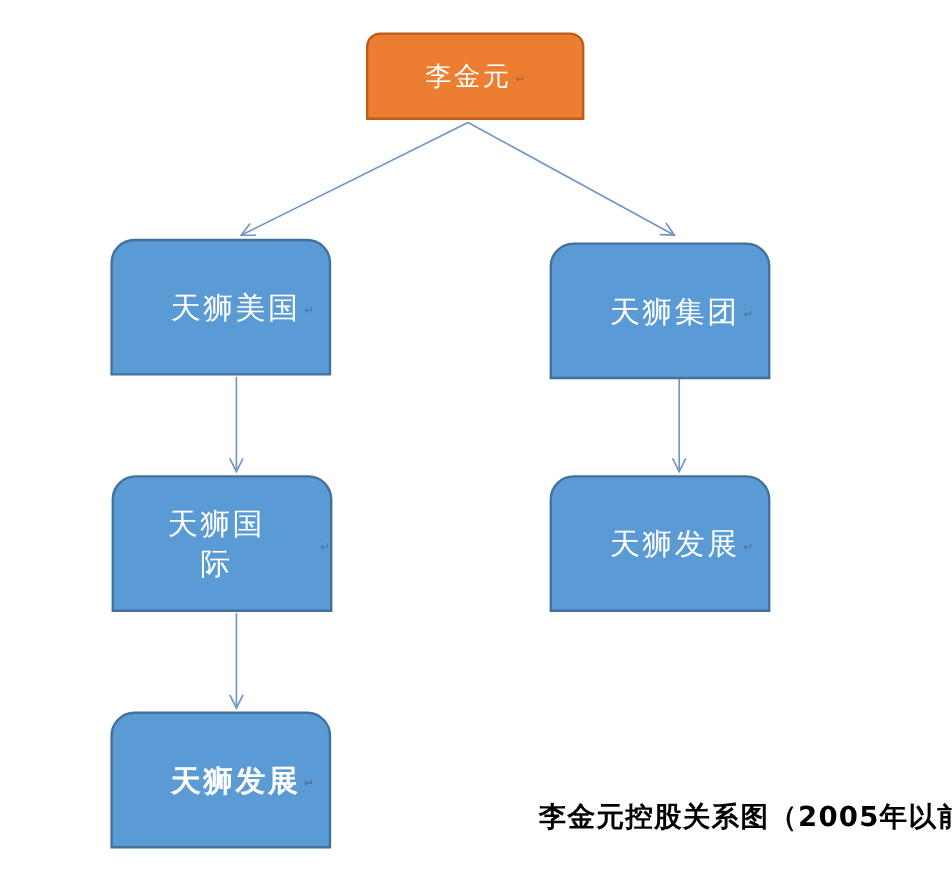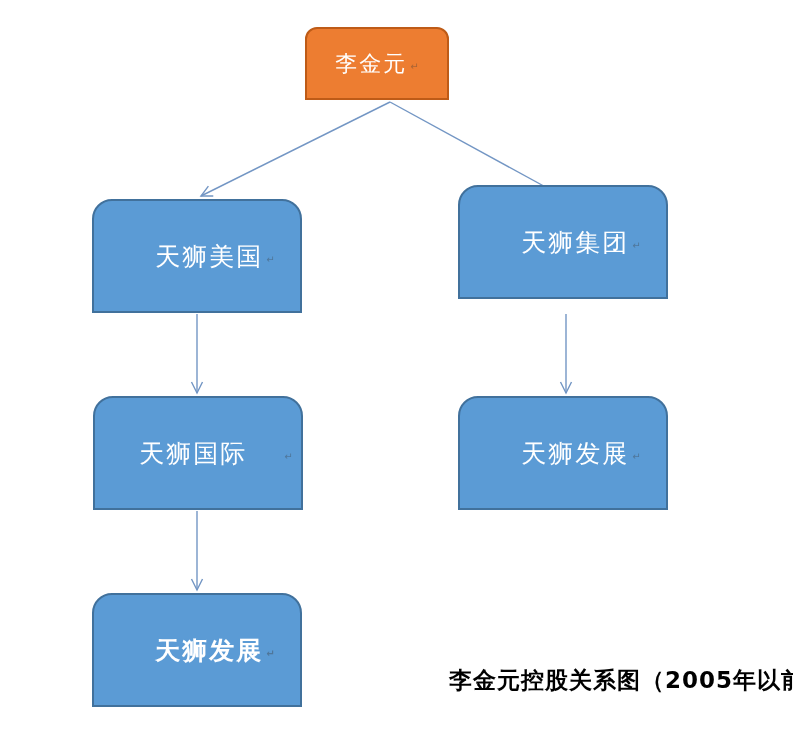--- a/index.html
+++ b/index.html
@@ -29,35 +29,35 @@
   .node .para-mark {
     font-size: 10px;
     letter-spacing: 0;
     color: rgba(60,60,60,0.38);
     margin-left: 3px;
     align-self: center;
     transform: translateY(3px);
   }
 
   .node-root {
-    left: 305px; top: 27px; width: 144px; height: 73px;
+    left: 305px; top: 27px; width: 182px; height: 73px;
     background: #ED7D31;
     border: 2px solid #BE5B17;
     border-radius: 12px 12px 0 0;
     font-size: 22px;
   }
   .node-blue {
     background: #5B9BD5;
     border: 2px solid #41719C;
     border-radius: 20px 20px 0 0;
     font-size: 25px;
-    width: 210px; height: 114px; padding-left: 36px;
+    width: 184px; height: 114px; padding-left: 36px;
   }
   .node-usa   { left: 92px;  top: 199px; }
-  .node-group { left: 458px; top: 185px; text-align: center; }
+  .node-group { left: 458px; top: 202px; text-align: center; }
   .node-intl  { left: 93px;  top: 396px; gap: 34px; }
   .node-eng   { left: 458px; top: 396px; }
   .node-dev   { left: 92px;  top: 593px; font-weight: bold; }
 
   .caption {
     position: absolute;
     left: 449px; top: 665px;
     z-index: 2;
     font-size: 23px;
     font-weight: bold;

